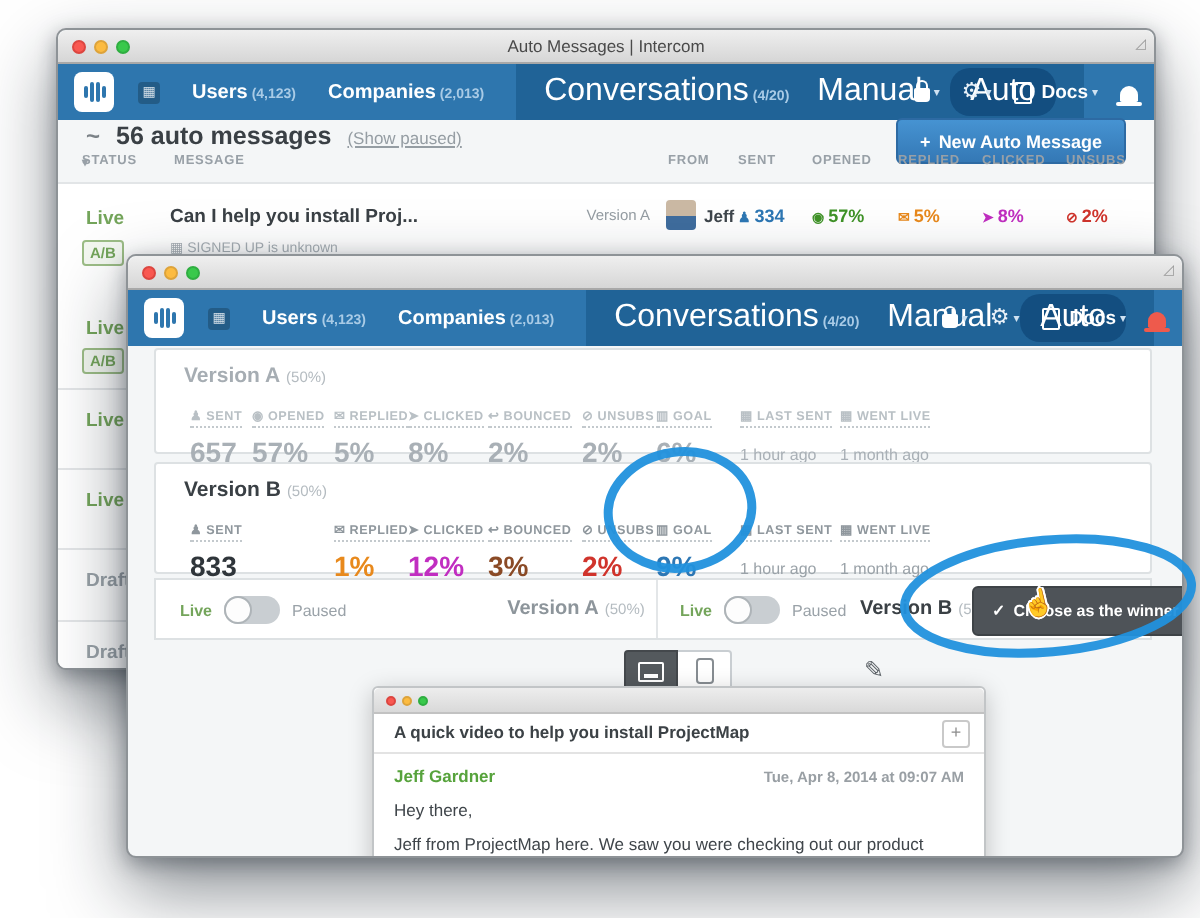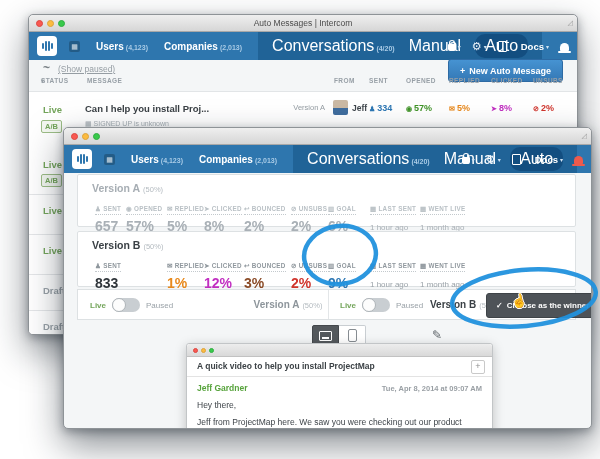--- a/index.html
+++ b/index.html
@@ -26,21 +26,21 @@
   .nav-items{display:flex;align-items:center;margin-left:16px;gap:16px;font-size:10px;font-weight:bold;white-space:nowrap;}
   .nav-count{font-size:7px;color:#a9cbe6;font-weight:bold;margin-left:2px;}
   .nav-group{display:flex;align-items:center;gap:14px;background:#206397;align-self:stretch;padding:0 14px;margin-left:16px;}
   .pill{background:#134e80;padding:3px 10px;border-radius:10px;}
   .nav-right{position:absolute;right:8px;top:0;height:28px;display:flex;align-items:center;gap:11px;}
   .caret{font-size:6px;color:#cfe2f2;}
   .i-gear{font-size:11px;color:#eaf2f9;line-height:11px;}
   .i-bag{width:8px;height:7px;background:#fff;border-radius:1px 1px 2px 2px;position:relative;margin-top:3px;}
   .i-bag:before{content:'';position:absolute;top:-4px;left:1px;width:4px;height:4px;border:1px solid #fff;border-bottom:none;border-radius:4px 4px 0 0;}
   .i-page{width:7px;height:9px;border:1px solid #fff;border-radius:1px;}
-  .docs-lbl{font-size:9.5px;font-weight:bold;margin-left:12px;}
+  .docs-lbl{font-size:9.5px;font-weight:bold;margin-left:3px;}
   .i-bell{width:9px;height:8px;background:#fff;border-radius:5px 5px 1px 1px;position:relative;margin-top:2px;}
   .i-bell:after{content:'';position:absolute;left:-2px;bottom:-2px;width:13px;height:2px;background:inherit;border-radius:1px;}
   .bell-red{background:#ee5a4c;}
   .iconbtn{display:flex;align-items:center;gap:2px;cursor:pointer;}
 
   
   .bk-head{position:absolute;left:14px;top:46px;display:flex;align-items:baseline;gap:8px;}
   .tilde{color:#7b8287;font-weight:bold;font-size:12px;}
   .bk-title{font-size:12.5px;font-weight:bold;color:#3a4045;}
   .show-paused{font-size:8.5px;color:#959da3;text-decoration:underline;cursor:pointer;}
@@ -176,20 +176,21 @@
             <span class="caret">▾</span>
           </span>
         <span class="iconbtn">
             <span class="i-bell"></span>
           </span>
       </div>
     </div>
 
     <div class="bk-head">
       <span class="tilde">~</span>
+      <span class="bk-title">56 auto messages</span>
       <span class="show-paused">(Show paused)</span>
     </div>
     <div class="new-btn">
       <span>+</span>
       <span>New Auto Message</span>
     </div>
 
     <div class="thead">
       <span class="bh-status">
           <span>STATUS</span> 

